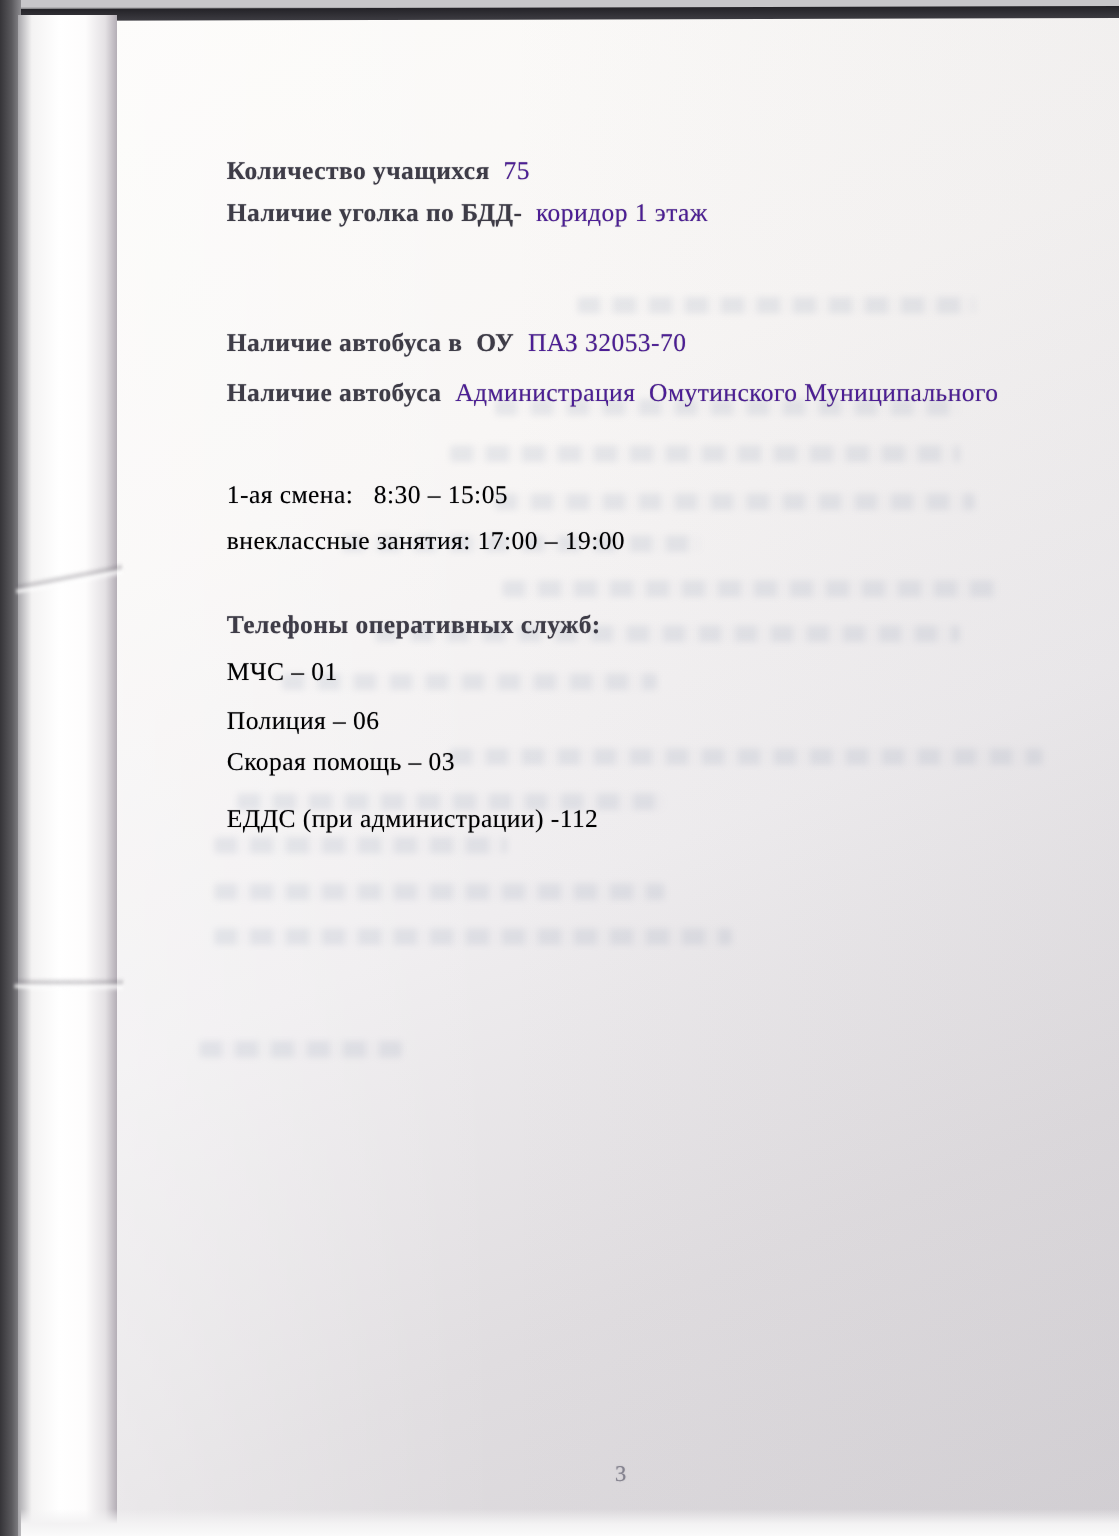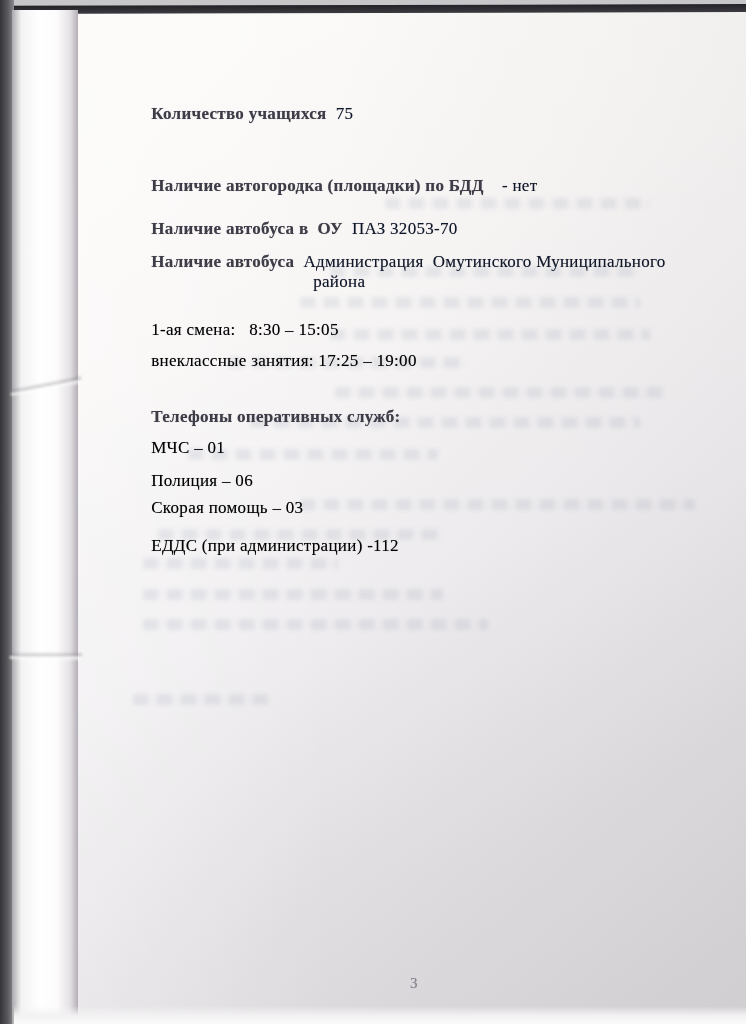--- a/index.html
+++ b/index.html
@@ -54,21 +54,21 @@
     background:linear-gradient(180deg,rgba(250,250,250,0) 0%,#f3f2f3 55%,#fafafa 100%);
   }
   
   .line{
     position:absolute;left:133px;white-space:pre-wrap;
     font-size:17px;line-height:20px;letter-spacing:.3px;
     color:#57555f;
     text-shadow:0 0 .7px rgba(70,70,82,.55);
   }
   .lbl{font-weight:bold;color:#3e3c47;}
-  .val{color:#0f172a;}
+  .val{color:#4c1d95;}
   .plain{color:#000000;}
   
   .bleed{
     position:absolute;height:11px;border-radius:2px;opacity:.5;
     background:repeating-linear-gradient(90deg,
       rgba(128,142,168,.30) 0px,rgba(128,142,168,.30) 15px,
       rgba(128,142,168,.04) 15px,rgba(128,142,168,.04) 24px);
     filter:blur(2.2px);
   }
   #page-num{
@@ -104,45 +104,42 @@
   <div class="bleed" style="left:158px;top:529px;width:285px"></div>
   <div class="bleed" style="left:143px;top:558px;width:195px"></div>
   <div class="bleed" style="left:143px;top:589px;width:300px"></div>
   <div class="bleed" style="left:143px;top:619px;width:345px"></div>
   <div class="bleed" style="left:133px;top:694px;width:135px"></div>
 
   <div class="line" style="top:84px">
     <span class="lbl">Количество учащихся</span><span class="val">  75</span>
   </div>
 
+  <div class="line" style="top:112px">
+    <span class="lbl">Наличие уголка по БДД-</span><span class="val">  коридор 1 этаж</span>
+  </div>
 
 
-  <div class="line" style="top:156px">
-    <span class="lbl">Наличие автогородка (площадки) по БДД</span><span class="val">    - нет</span>
-  </div>
 
   <div class="line" style="top:199px">
     <span class="lbl">Наличие автобуса в  ОУ</span><span class="val">  ПАЗ 32053-70</span>
   </div>
 
   <div class="line" style="top:232px">
     <span class="lbl">Наличие автобуса</span><span class="val">  Администрация  Омутинского Муниципального</span>
   </div>
 
-  <div class="line" style="top:252px;left:295px">
-    <span class="val">района</span>
-  </div>
 
 
   <div class="line" style="top:300px">
     <span class="plain">1-ая смена:   8:30 – 15:05</span>
   </div>
 
   <div class="line" style="top:331px">
-    <span class="plain">внеклассные занятия: 17:25 – 19:00</span>
+    <span class="plain">внеклассные занятия: 17:00 – 19:00</span>
   </div>
 
   <div class="line" style="top:387px">
     <span class="lbl">Телефоны оперативных служб:</span>
   </div>
 
   <div class="line" style="top:418px">
     <span class="plain">МЧС – 01</span>
   </div>
 

